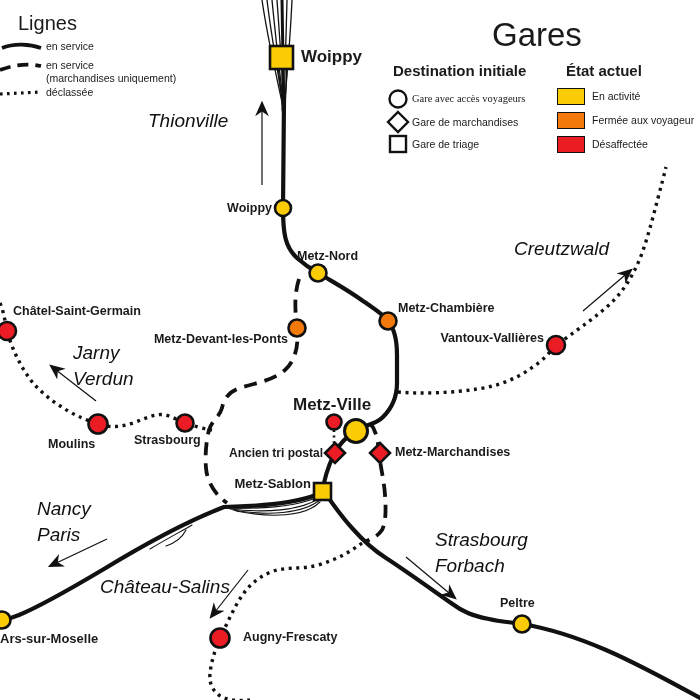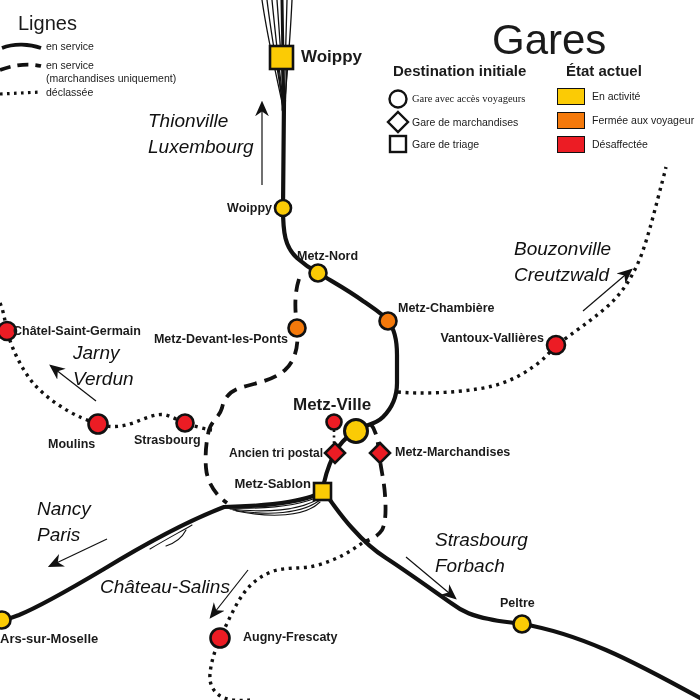--- a/index.html
+++ b/index.html
@@ -6,21 +6,21 @@
   body{width:700px;height:700px;overflow:hidden;background:#fff;position:relative;
        font-family:"Liberation Sans",sans-serif;color:#1a1a1a;}
   #map{position:absolute;left:0;top:0;width:700px;height:516px;}
   svg{position:absolute;left:0;top:0;}
   .lbl{position:absolute;white-space:nowrap;font-weight:600;font-size:12.5px;color:#1a1a1a;}
   .lbl.big{font-size:17px;}
   .lbl.r{text-align:right;}
   .dir{position:absolute;white-space:nowrap;font-style:italic;font-weight:400;
        font-size:19px;line-height:26px;color:#111;}
   .leg-title{position:absolute;font-size:20px;font-weight:400;}
-  .gares-title{position:absolute;font-size:42px;font-weight:400;}
+  .gares-title{position:absolute;font-size:33px;font-weight:400;}
   .col-title{position:absolute;font-size:15px;font-weight:600;text-align:right;}
   .leg-item{position:absolute;font-size:10.5px;font-weight:400;}
   .swatch{position:absolute;width:28px;height:17px;border:1.6px solid #111;box-sizing:border-box;}
   .sw-yellow{background:#FBCB05;}
   .sw-orange{background:#F4790B;}
   .sw-red{background:#EC1C24;}
 </style>
 </head>
 <body>
 
@@ -137,42 +137,40 @@
   <div class="swatch sw-red" style="left:557px;top:136px;"></div>
   <div class="leg-item" style="left:592px;top:90px;">En activité</div>
   <div class="leg-item" style="left:592px;top:114px;">Fermée aux voyageur</div>
   <div class="leg-item" style="left:592px;top:138px;">Désaffectée</div>
 
   <div class="lbl big" style="left:301px;top:47px;">Woippy</div>
   <div class="lbl r" style="left:202px;top:201px;width:70px;">Woippy</div>
   <div class="lbl" style="left:297px;top:249px;">Metz-Nord</div>
   <div class="lbl" style="left:398px;top:301px;">Metz-Chambière</div>
   <div class="lbl r" style="left:138px;top:332px;width:150px;">Metz-Devant-les-Ponts</div>
-  <div class="lbl" style="left:13px;top:324px;text-align:right;">Châtel-Saint-Germain</div>
+  <div class="lbl" style="left:13px;top:304px;text-align:right;">Châtel-Saint-Germain</div>
   <div class="lbl r" style="left:424px;top:331px;width:120px;">Vantoux-Vallières</div>
   <div class="lbl" style="left:48px;top:437px;">Moulins</div>
   <div class="lbl" style="left:134px;top:433px;">Strasbourg</div>
   <div class="lbl big" style="left:293px;top:395px;">Metz-Ville</div>
   <div class="lbl r" style="left:223px;top:446px;width:100px;font-size:12px;">Ancien tri postal</div>
   <div class="lbl" style="left:395px;top:445px;">Metz-Marchandises</div>
   <div class="lbl r" style="left:216px;top:476px;width:95px;font-size:13px;">Metz-Sablon</div>
   <div class="lbl" style="left:0px;top:631px;font-size:13px;">Ars-sur-Moselle</div>
   <div class="lbl" style="left:243px;top:630px;">Augny-Frescaty</div>
   <div class="lbl" style="left:500px;top:596px;">Peltre</div>
 
   <div class="dir" style="left:148px;top:108px;">
     <div>Thionville</div>
-    <div>Luxembourg</div>
   </div>
   <div class="dir" style="left:73px;top:340px;">
     <div>Jarny</div>
     <div>Verdun</div>
   </div>
   <div class="dir" style="left:514px;top:236px;">
-    <div>Bouzonville</div>
     <div>Creutzwald</div>
   </div>
   <div class="dir" style="left:100px;top:574px;">Château-Salins</div>
   <div class="dir" style="left:37px;top:496px;">
     <div>Nancy</div>
     <div>Paris</div>
   </div>
   <div class="dir" style="left:435px;top:527px;">
     <div>Strasbourg</div>
     <div>Forbach</div>

